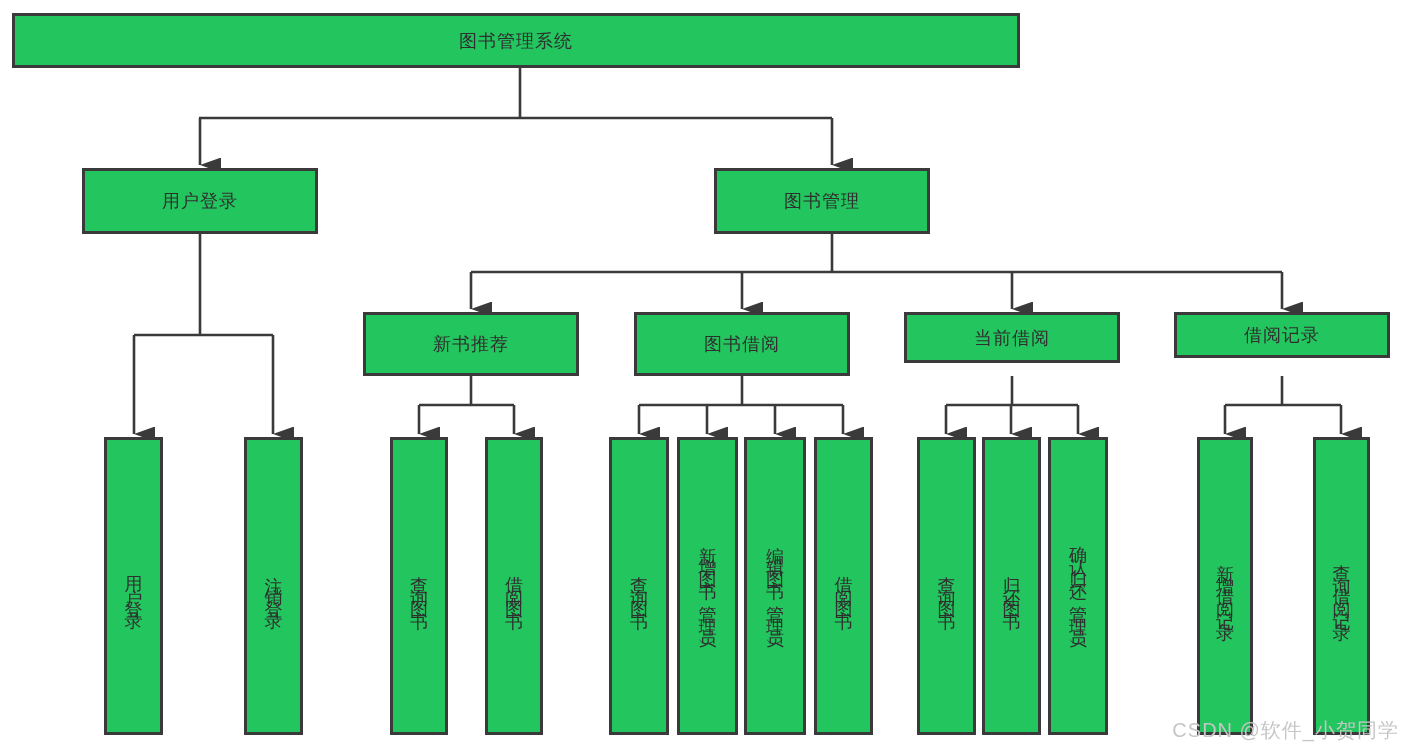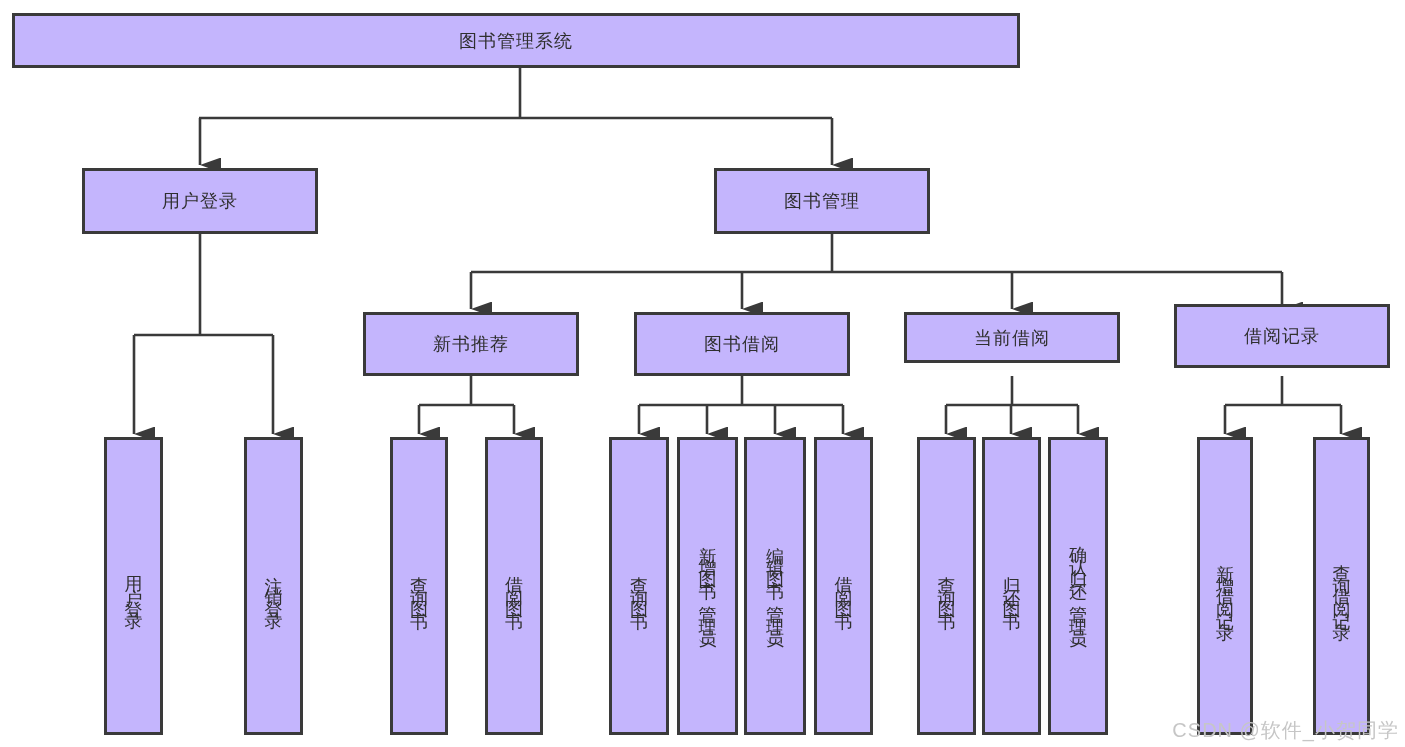--- a/index.html
+++ b/index.html
@@ -10,21 +10,21 @@
     background: var(--bg, #ffffff);
     font-family: "Liberation Sans", sans-serif;
     overflow: hidden;
   }
   .wires { position: absolute; left: 0; top: 0; }
   .wire { stroke: var(--line, #3a3a3a); stroke-width: 2.6; fill: none; }
   .arrowhead { fill: var(--line, #3a3a3a); }
   .box {
     position: absolute;
     box-sizing: border-box;
-    background: #c4b5fd;
+    background: #22c55e;
     border: 3px solid var(--line, #3a3a3a);
     display: flex;
     align-items: center;
     justify-content: center;
     color: var(--ink, #2f2f2f);
   }
   .box.h { font-size: 18px; letter-spacing: 1px; }
   .box.v span {
     writing-mode: vertical-rl;
     text-orientation: mixed;
@@ -111,21 +111,21 @@
 
   <div class="box h" style="left:634px;top:312px;width:216px;height:64px">
     <span>图书借阅</span>
   </div>
   <div class="box h" style="left:363px;top:312px;width:216px;height:64px">
     <span>新书推荐</span>
   </div>
   <div class="box h" style="left:904px;top:312px;width:216px;height:51px">
     <span>当前借阅</span>
   </div>
-  <div class="box h" style="left:1174px;top:304px;width:216px;height:64px">
+  <div class="box h" style="left:1174px;top:312px;width:216px;height:46px">
     <span>借阅记录</span>
   </div>
 
   <div class="box v" style="left:104px;top:437px;width:59px;height:298px">
     <span>用户登录</span>
   </div>
   <div class="box v" style="left:244px;top:437px;width:59px;height:298px">
     <span>注销登录</span>
   </div>
 

